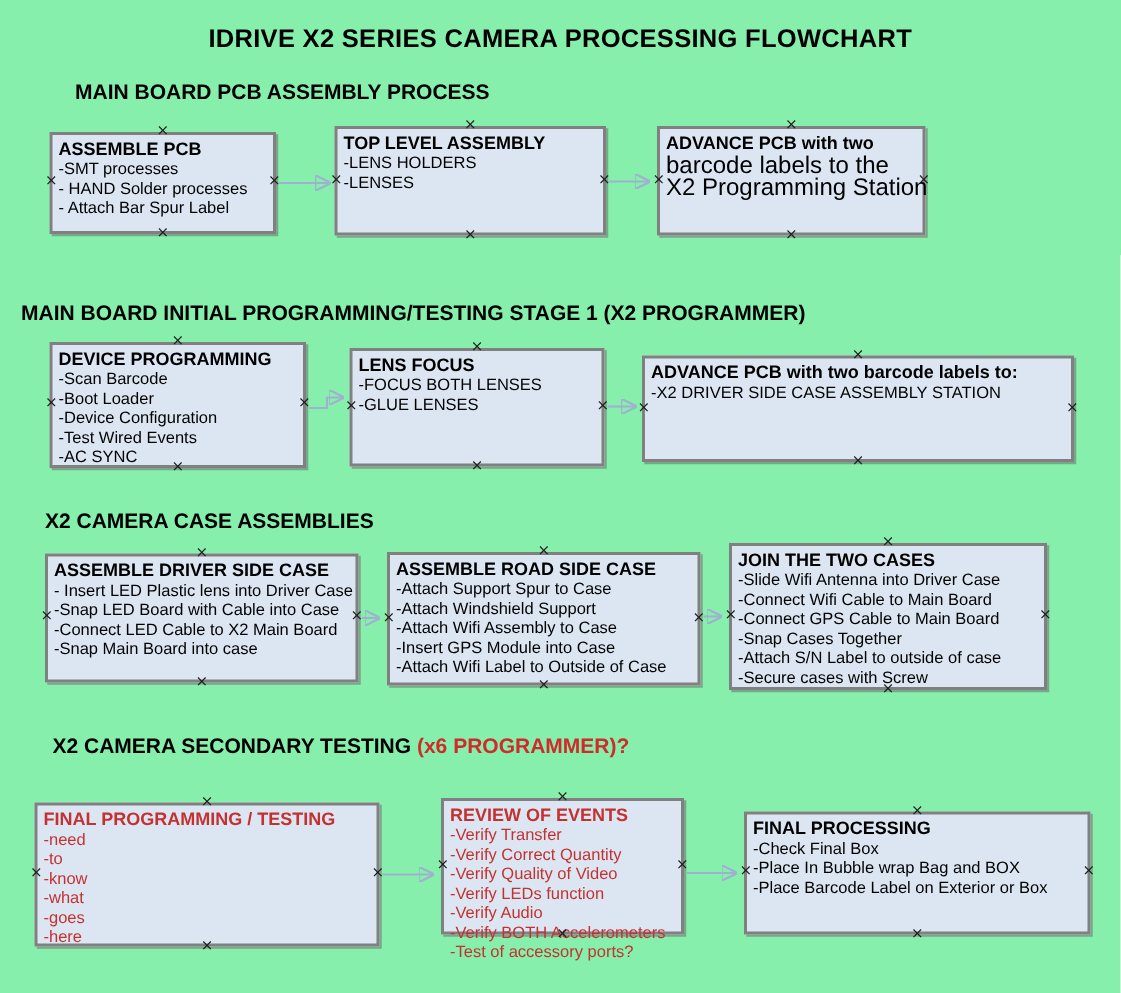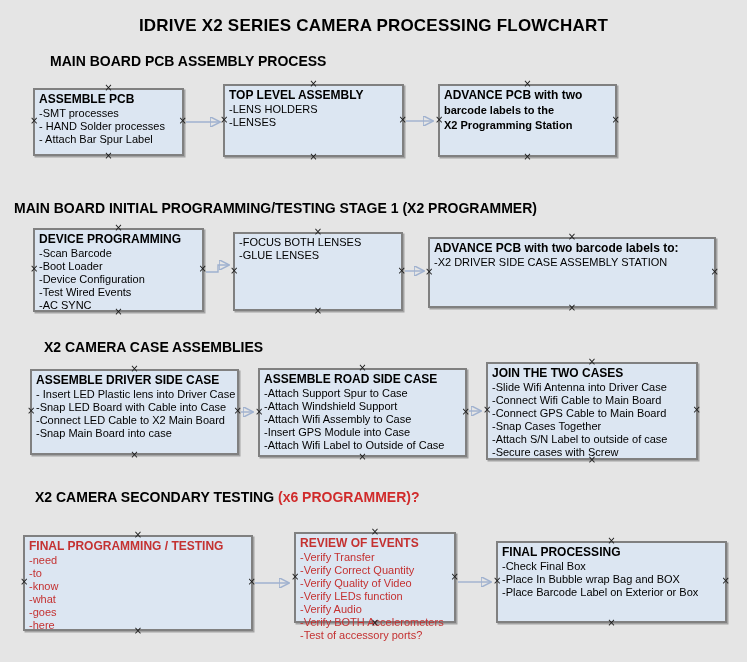--- a/index.html
+++ b/index.html
@@ -1,36 +1,36 @@
 <!DOCTYPE html>
 <html><head>
 <meta charset="utf-8">
 <style>
   html,body{margin:0;padding:0;background:#ffffff;}
   .canvas{
-    position:relative;width:747px;height:662px;background:#e5e5e5;
+    position:relative;width:747px;height:662px;background:#86efac;
     font-family:"Liberation Sans","DejaVu Sans",sans-serif;color:#000;
     overflow:hidden;
   }
   .main-title{
     position:absolute;top:16px;left:0;width:100%;text-align:center;
     font-size:17px;font-weight:bold;letter-spacing:0.2px;
   }
   .section-heading{
     position:absolute;font-size:14px;font-weight:bold;white-space:nowrap;
   }
   .section-heading .red{color:#d02b2b;text-align:right;}
   .fc-box{
     position:absolute;background:#dce6f2;border:2px solid #808080;
     box-shadow:1.5px 1.5px 0 rgba(110,110,110,0.55);
     padding:2px 4px 0 4px;box-sizing:border-box;overflow:visible;z-index:2;
   }
   .box-title{font-size:12px;font-weight:bold;line-height:15px;white-space:nowrap;}
   .box-lines .line{font-size:11px;line-height:13px;white-space:nowrap;}
-  .bold-lines .box-lines .line{font-weight:bold;font-size:11px;line-height:15px;}
+  .bold-lines .box-lines .line{font-weight:normal;font-size:16px;line-height:15px;}
   .red-text .box-title,.red-text .box-lines .line{color:#c43131;}
   .handle{
     position:absolute;font-size:10px;line-height:10px;color:#1b1b1b;
     font-family:"DejaVu Sans",sans-serif;pointer-events:none;
   }
   .handle-top{top:-7px;left:50%;transform:translateX(-50%);}
   .handle-bottom{bottom:-7px;left:50%;transform:translateX(-50%);}
   .handle-left{left:-5px;top:50%;transform:translateY(-56%);}
   .handle-right{right:-5px;top:50%;transform:translateY(-56%);}
   svg.connectors{position:absolute;left:0;top:0;z-index:1;}
@@ -38,21 +38,21 @@
 </style>
 </head>
 <body>
 
 <div class="canvas">
 
   <div class="main-title">IDRIVE X2  SERIES CAMERA PROCESSING FLOWCHART</div>
 
   <div class="section-heading" style="left:20px;top:53px;margin-left:30px;">MAIN BOARD PCB ASSEMBLY PROCESS</div>
   <div class="section-heading" style="left:14px;top:200px;">MAIN BOARD INITIAL PROGRAMMING/TESTING STAGE 1 (X2 PROGRAMMER)</div>
-  <div class="section-heading" style="left:44px;top:339px;">X2 CAMERA CASE ASSEMBLIES</div>
+  <div class="section-heading" style="left:30px;top:339px;">X2 CAMERA CASE ASSEMBLIES</div>
   <div class="section-heading" style="left:35px;top:489px;"><span>X2 CAMERA SECONDARY TESTING</span><span class="red">  (x6 PROGRAMMER)?</span></div>
 
   <svg class="connectors" width="747" height="662">
     <defs>
       <marker id="ah" viewBox="0 0 10 10" refX="8.5" refY="5" markerWidth="7.5" markerHeight="7.5" orient="auto">
         <path d="M0,0 L10,5 L0,10 z" fill="#2e5395" stroke="none"></path>
       </marker>
     </defs>
     <path d="M186,122 L219,122" marker-end="url(#ah)"></path>
     <path d="M406,121 L432,121" marker-end="url(#ah)"></path>
@@ -107,20 +107,21 @@
         <div class="line">-Device Configuration</div>
         <div class="line">-Test Wired Events</div>
         <div class="line">-AC SYNC</div>
       </div>
   <span class="handle handle-top">×</span>
       <span class="handle handle-right">×</span>
       <span class="handle handle-bottom">×</span>
       <span class="handle handle-left">×</span>
     </div>
   <div class="fc-box" style="left:233px;top:232px;width:170px;height:79px;">
+    <div class="box-title">LENS FOCUS</div>
     <div class="box-lines">
         <div class="line">-FOCUS BOTH LENSES</div>
         <div class="line">-GLUE LENSES</div>
       </div>
   <span class="handle handle-top">×</span>
       <span class="handle handle-right">×</span>
       <span class="handle handle-bottom">×</span>
       <span class="handle handle-left">×</span>
     </div>
   <div class="fc-box" style="left:428px;top:237px;width:288px;height:71px;">

